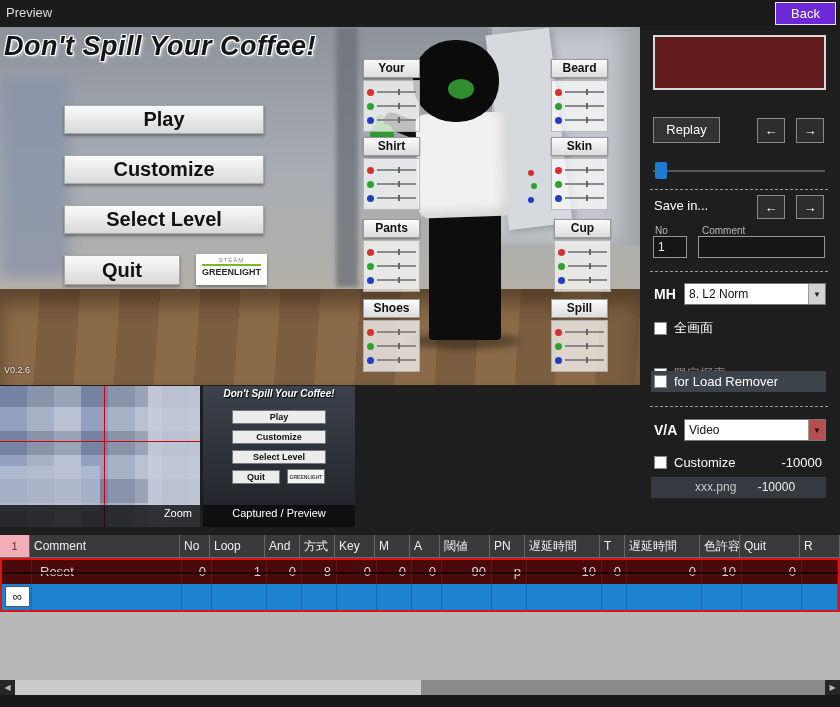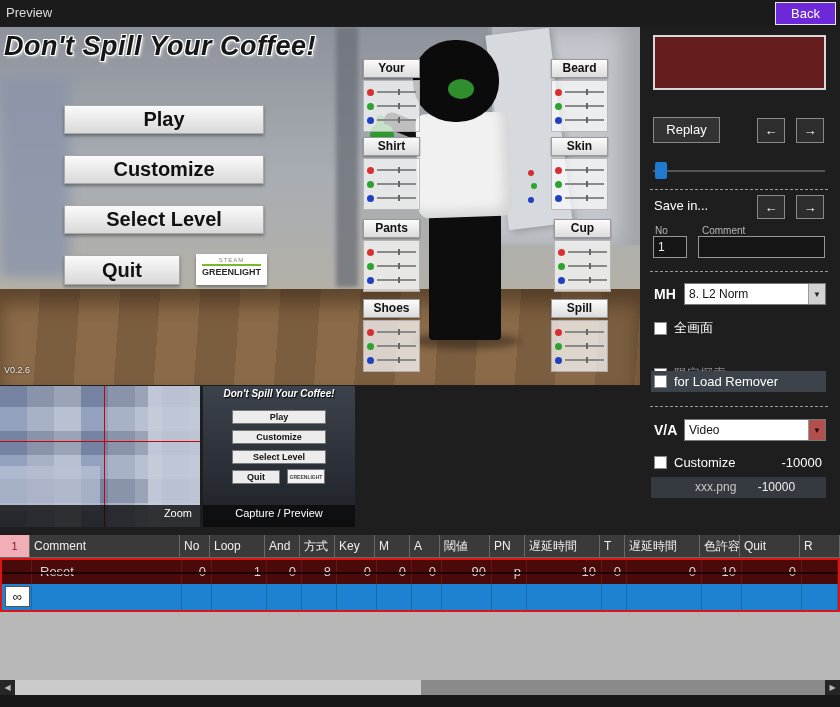--- a/index.html
+++ b/index.html
@@ -346,21 +346,21 @@
     <div class="abs panel-label-strip">Zoom</div>
   </div>
 
   <div class="abs cap-panel">
     <div class="abs cap-title">Don't Spill Your Coffee!</div>
     <div class="abs cap-btn" style="top:24px;">Play</div>
     <div class="abs cap-btn" style="top:44px;">Customize</div>
     <div class="abs cap-btn" style="top:64px;">Select Level</div>
     <div class="abs cap-btn small" style="top:84px;">Quit</div>
     <div class="abs cap-gl">GREENLIGHT</div>
-    <div class="abs panel-label-strip">Capture / Preview</div>
+    <div class="abs panel-label-strip">Captured / Preview</div>
   </div>
 
   <div class="abs rpanel">
     <div class="abs capture-btn">
     </div>
 
     <div class="abs btn replay-btn">Replay</div>
     <div class="abs btn arrow-btn" style="left:111px;top:91px;"><span>←</span></div>
     <div class="abs btn arrow-btn" style="left:150px;top:91px;"><span>→</span></div>
 

